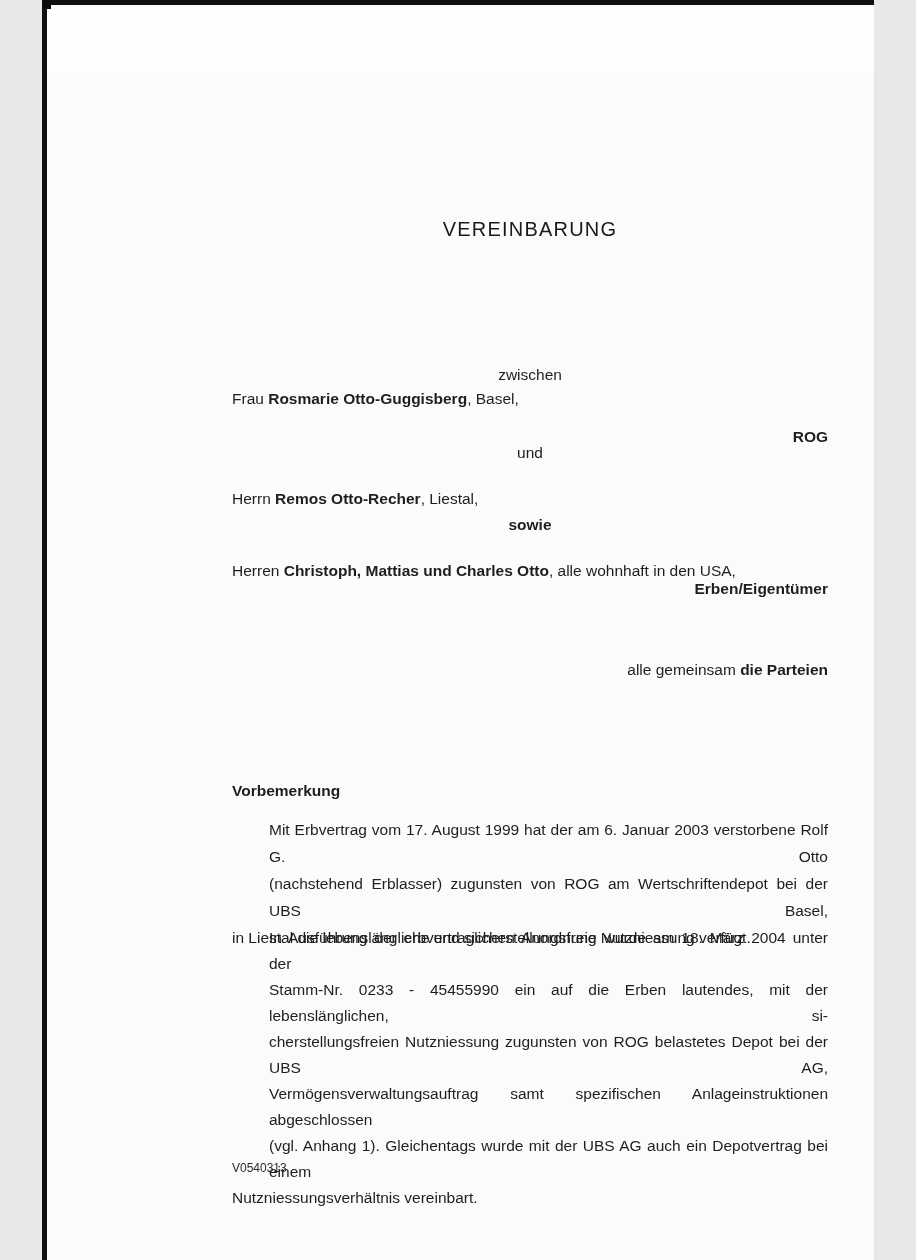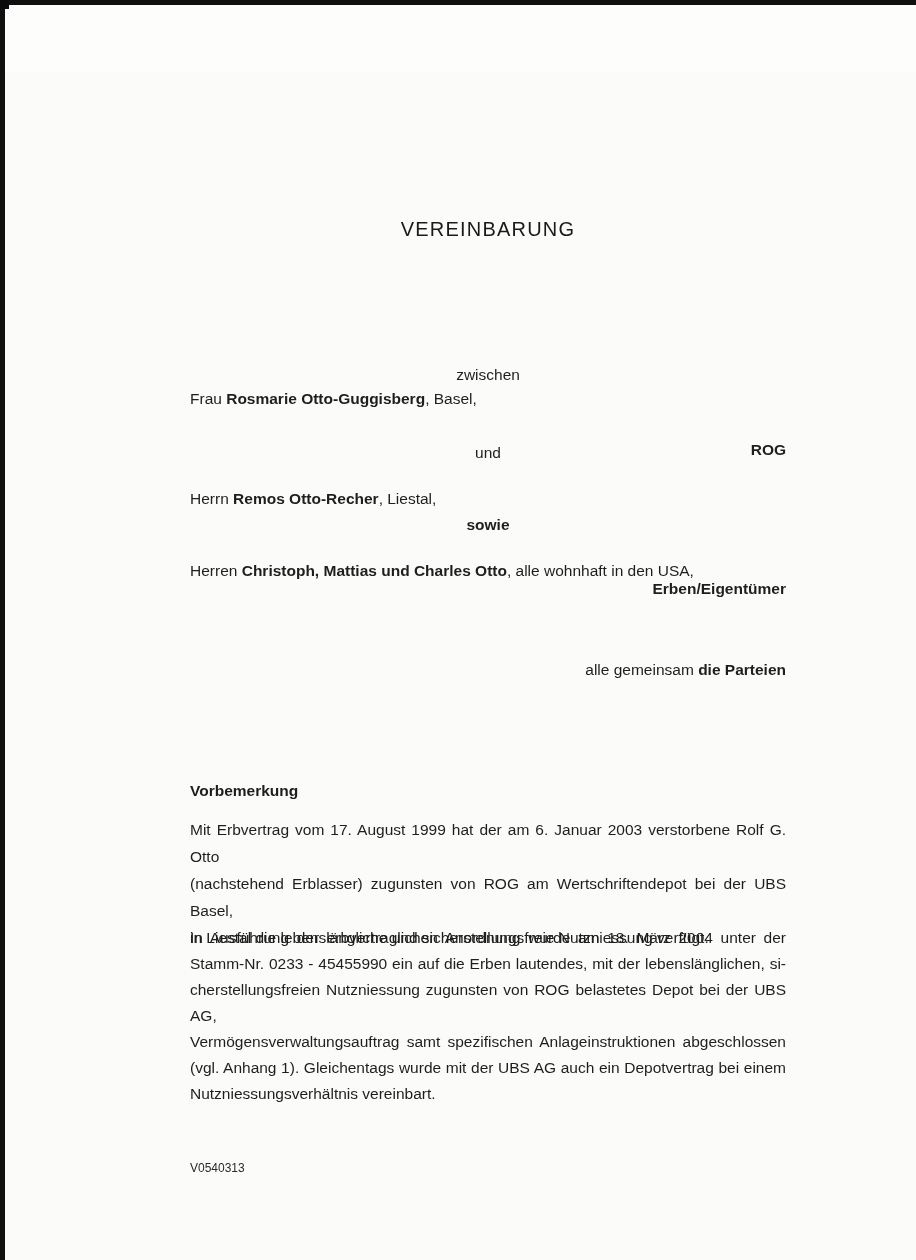--- a/index.html
+++ b/index.html
@@ -2,21 +2,21 @@
 <html><head>
 <meta charset="utf-8">
 <style>
   html, body {
     margin: 0;
     padding: 0;
     background: #e8e8e8;
   }
   .page {
     position: relative;
-    width: 916px;
+    width: 832px;
     height: 1260px;
     margin: 0 auto;
     background: #fbfbfa;
     overflow: hidden;
     font-family: "Liberation Sans", "DejaVu Sans", sans-serif;
     color: #1e1e1e;
   }
   
   .scan-band-top {
     position: absolute;
@@ -62,21 +62,21 @@
   .party-line {
     font-size: 15.5px;
   }
   .right-line {
     text-align: right;
     font-size: 15.5px;
   }
   .b { font-weight: bold; }
   .pos-zwischen { top: 322px; margin-top: 44px; }
   .pos-party1   { top: 390px; }
-  .pos-rog      { top: 441px; }
+  .pos-rog      { top: 428px; }
   .pos-und      { top: 444px; }
   .pos-party2   { top: 490px; }
   .pos-sowie    { top: 516px; font-weight: bold; }
   .pos-party3   { top: 562px; }
   .pos-erben    { top: 580px; }
   .pos-alle     { top: 661px; }
   .pos-vorbem   { top: 782px; }
   .pos-p1       { top: 816px; }
   .pos-p2       { top: 925px; }
   .pos-footer   { top: 1161px; }
@@ -89,20 +89,21 @@
   }
   .paragraph .line {
     line-height: 27px;
     white-space: nowrap;
   }
   .pos-p2 .line { line-height: 26px; }
   .paragraph .line.just {
     white-space: normal;
     text-align: justify;
     text-align-last: justify;
+    margin-left: 37px;
   }
   .footer-code {
     font-size: 12px;
     color: #2a2a2a;
   }
 </style>
 </head>
 <body>
 
 <div class="page">

